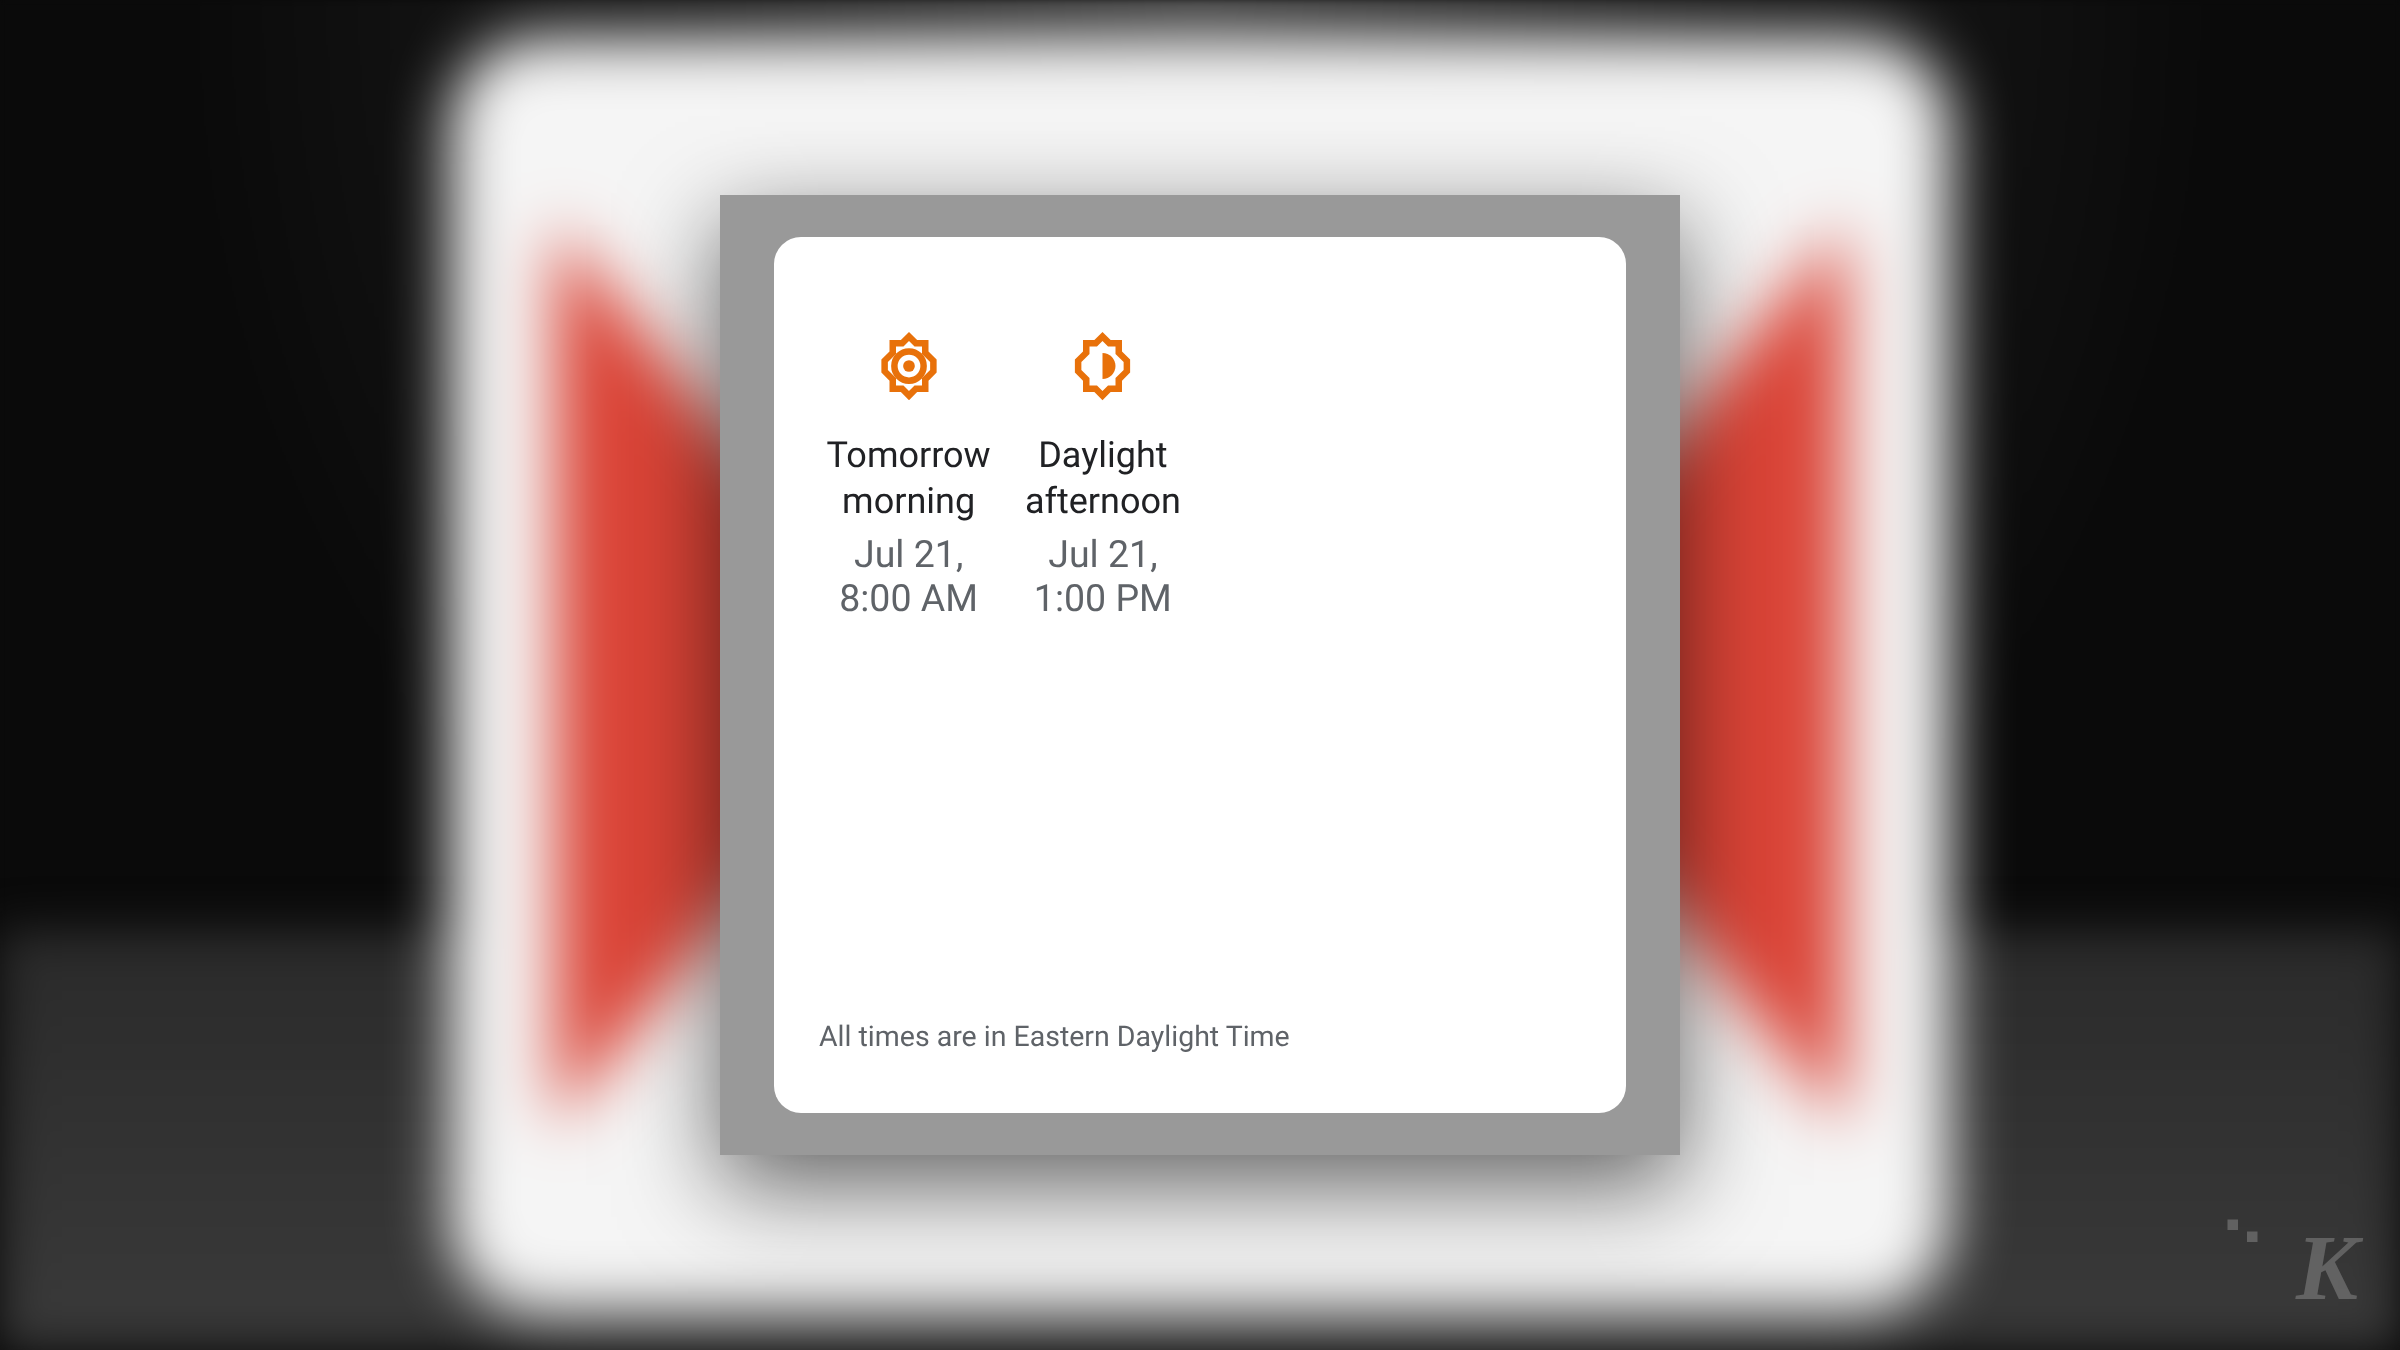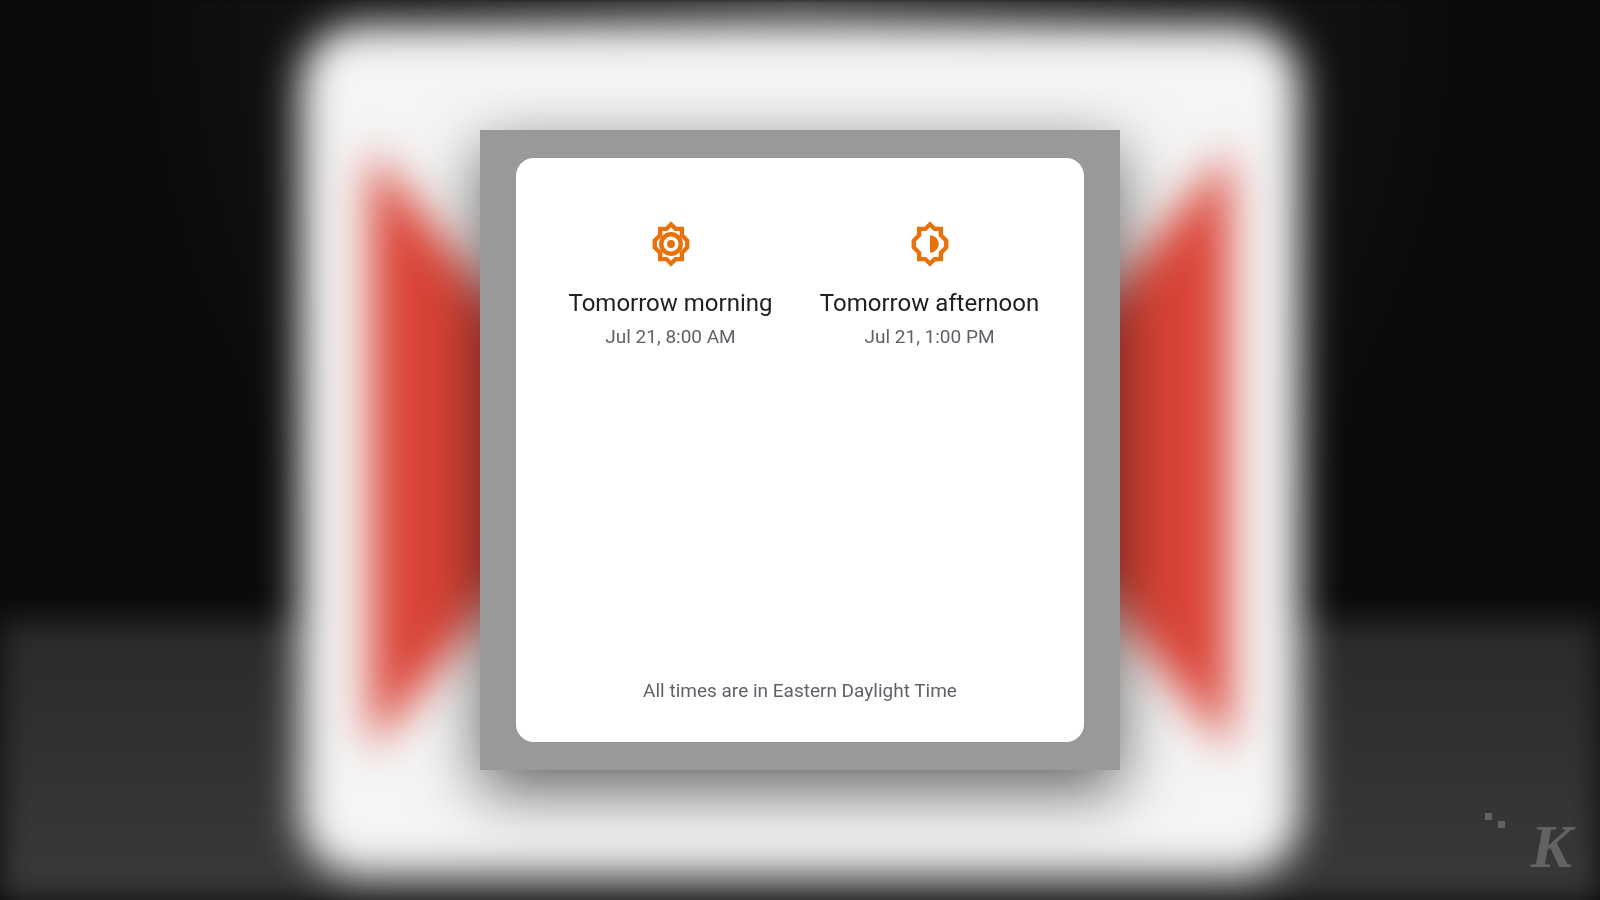--- a/index.html
+++ b/index.html
@@ -99,21 +99,21 @@
       height: 584px;
       background: #fff;
       border-radius: 18px;
       padding: 50px 30px 30px 30px;
       display: flex;
       flex-direction: column;
     }
     
     .options-grid {
       display: grid;
-      grid-template-columns: 1fr 1fr;
+      grid-template-columns: 1fr 1fr 1fr 1fr;
       grid-template-rows: 1fr 1fr;
       gap: 34px 10px;
       flex: 1;
       padding: 10px 0;
     }
     
     .option {
       display: flex;
       flex-direction: column;
       align-items: center;
@@ -130,27 +130,26 @@
     
     .option-title {
       font-size: 24px;
       color: #202124;
       font-weight: 400;
       line-height: 1.3;
       margin-bottom: 6px;
     }
     
     .option-subtitle {
-      font-size: 19px;
+      font-size: 25px;
       color: #5f6368;
       font-weight: 400;
     }
     
     .footer-text {
-      text-align: center;
       font-size: 19px;
       color: #5f6368;
       padding: 20px 0 10px 0;
     }
     
     .watermark {
       position: absolute;
       bottom: 18px;
       right: 30px;
       font-size: 62px;
@@ -204,21 +203,21 @@
       </svg>
       <div class="option-title">Tomorrow morning</div>
       <div class="option-subtitle">Jul 21, 8:00 AM</div>
     </div>
 
     <div class="option">
       <svg viewBox="0 0 24 24">
         <path fill="#e8710a" d="M12 1.5 L14.5 4 L18 4 L18 7.5 L20.5 10 L20.5 14 L18 16.5 L18 20 L14.5 20 L12 22.5 L9.5 20 L6 20 L6 16.5 L3.5 14 L3.5 10 L6 7.5 L6 4 L9.5 4 Z M12 4.3 L10.3 6 L8 6 L8 8.3 L6.3 10 L5.5 10.8 L5.5 13.2 L8 15.7 L8 18 L10.3 18 L12 19.7 L13.7 18 L16 18 L16 15.7 L18.5 13.2 L18.5 10.8 L16 8.3 L16 6 L13.7 6 Z"></path>
         <path fill="#e8710a" d="M12 8 C14.2 8 16 9.8 16 12 C16 14.2 14.2 16 12 16 Z"></path>
       </svg>
-      <div class="option-title">Tomorrow afternoon</div>
+      <div class="option-title">Daylight afternoon</div>
       <div class="option-subtitle">Jul 21, 1:00 PM</div>
     </div>
 
 
 
   </div>
 
   <div class="footer-text">All times are in Eastern Daylight Time</div>
 </div>
 

